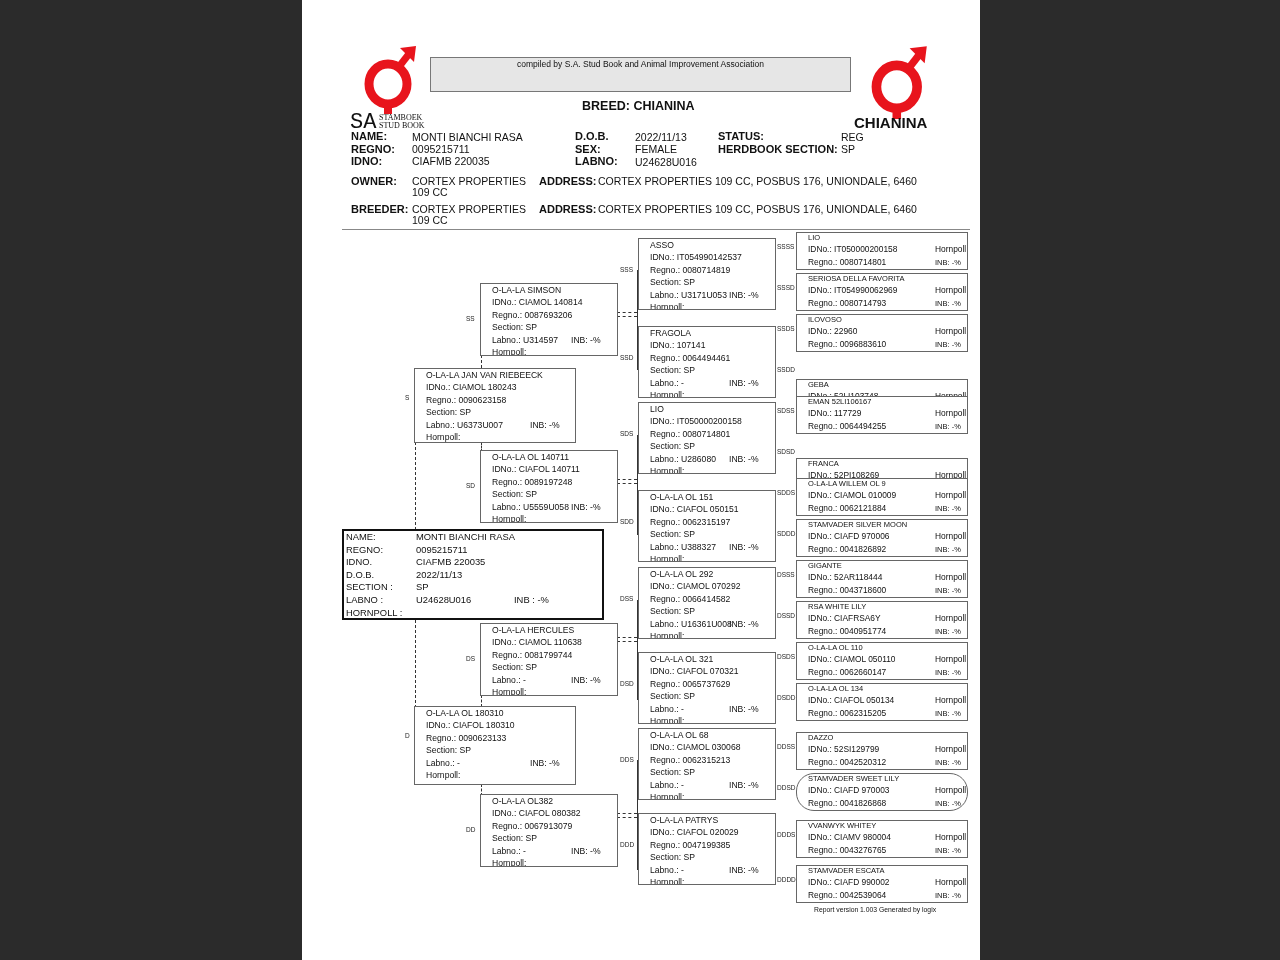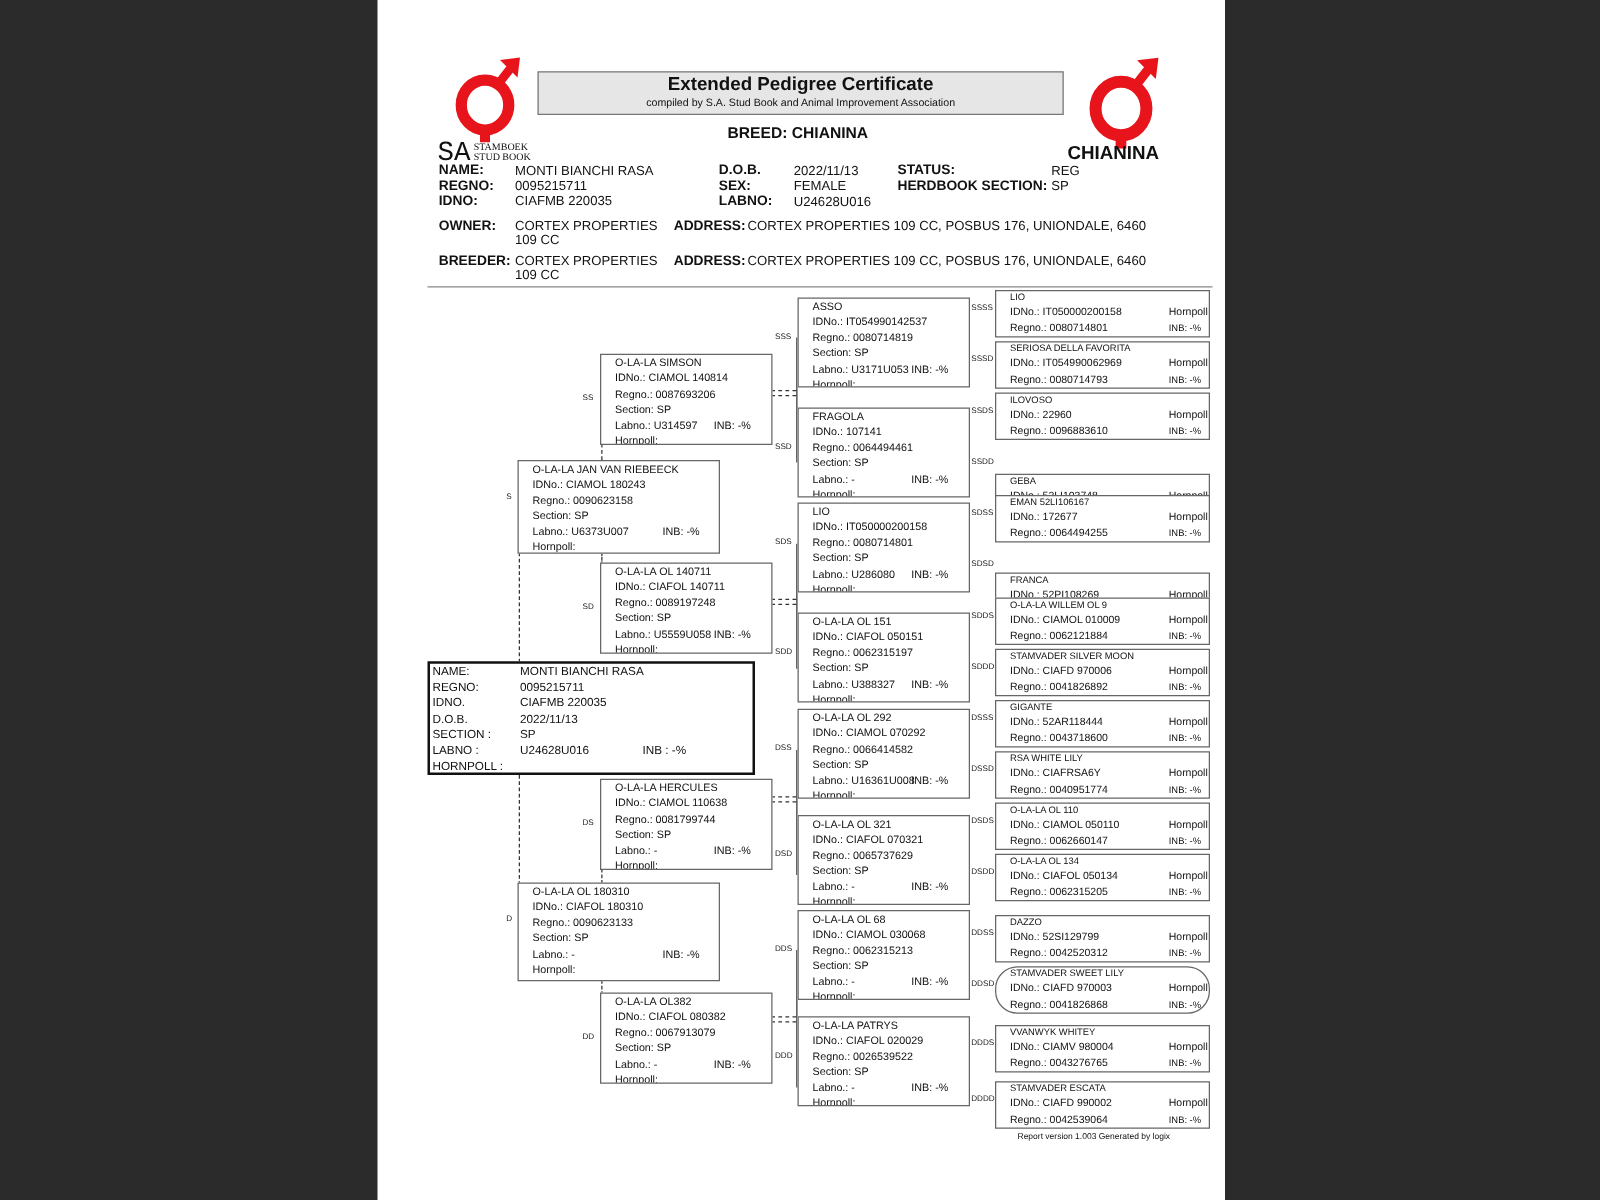--- a/index.html
+++ b/index.html
@@ -47,21 +47,20 @@
   <svg width="80" height="75" viewBox="0 0 70 70" style="position:absolute;left:8px;top:0">
     <ellipse cx="32" cy="40" rx="19" ry="20" fill="none" stroke="#e8141c" stroke-width="9"></ellipse>
     <polygon points="44,4 60,2 58,18" fill="#e8141c"></polygon>
     <line x1="42" y1="24" x2="56" y2="6" stroke="#e8141c" stroke-width="7"></line>
     <rect x="28" y="58" width="8" height="12" fill="#e8141c"></rect>
   </svg>
   <div style="position:absolute;left:2px;top:70px;font-weight:bold;font-size:15px">CHIANINA</div>
 </div>
 
 <div class="title-box">
-  <div class="t1">Extended Pedigree Certificate</div>
   <div class="t2">compiled by S.A. Stud Book and Animal Improvement Association</div>
 </div>
 <div class="breed">BREED: CHIANINA</div>
 
 <div class="abs lbl" style="left:351px;top:130px">NAME:</div>
 <div class="abs val" style="left:412px;top:131px">MONTI BIANCHI RASA</div>
 <div class="abs lbl" style="left:351px;top:143px">REGNO:</div>
 <div class="abs val" style="left:412px;top:143px">0095215711</div>
 <div class="abs lbl" style="left:351px;top:155px">IDNO:</div>
 <div class="abs val" style="left:412px;top:155px">CIAFMB  220035</div>
@@ -239,21 +238,21 @@
       <div>IDNo.: CIAMOL  030068</div>
       <div>Regno.: 0062315213</div>
       <div>Section: SP</div>
       <div><span>Labno.: -</span><span class="inb" style="left:79px">INB: -%</span></div>
       <div>Hornpoll:</div>
     </div>
     <div class="tag" style="left: 620px; top: 756px;">DDS</div>
     <div class="box" style="left: 638px; top: 813px; width: 138px; height: 72px;">
       <div>O-LA-LA PATRYS</div>
       <div>IDNo.: CIAFOL  020029</div>
-      <div>Regno.: 0026539522</div>
+      <div>Regno.: 0047199385</div>
       <div>Section: SP</div>
       <div><span>Labno.: -</span><span class="inb" style="left:79px">INB: -%</span></div>
       <div>Hornpoll:</div>
     </div>
     <div class="tag" style="left: 620px; top: 841px;">DDD</div>
   </div>
 <div id="gen4">
     <div class="box small-box" style="left: 796px; top: 232px; width: 172px; height: 38px;">
       <div class="nm">LIO</div>
       <div><span>IDNo.: IT050000200158</span><span class="inb" style="left:127px">Hornpoll</span></div>
@@ -273,21 +272,21 @@
     </div>
     <div class="tag" style="left: 777px; top: 325px;">SSDS</div>
     <div class="box small-box" style="left: 796px; top: 355px; width: 172px; height: 34px; margin-top: 24px;">
       <div class="nm">GEBA</div>
       <div><span>IDNo.: 52LI103748</span><span class="inb" style="left:127px">Hornpoll</span></div>
       <div><span>Regno.: 0092322981</span><span class="inb" style="left:127px;font-size:7.5px">INB: -%</span></div>
     </div>
     <div class="tag" style="left: 777px; top: 366px;">SSDD</div>
     <div class="box small-box" style="left: 796px; top: 396px; width: 172px; height: 38px;">
       <div class="nm">EMAN 52LI106167</div>
-      <div><span>IDNo.: 172677</span><span class="inb" style="left:127px">Hornpoll</span></div>
+      <div><span>IDNo.: 117729</span><span class="inb" style="left:127px">Hornpoll</span></div>
       <div><span>Regno.: 0064494255</span><span class="inb" style="left:127px;font-size:7.5px">INB: -%</span></div>
     </div>
     <div class="tag" style="left: 777px; top: 407px;">SDSS</div>
     <div class="box small-box" style="left: 796px; top: 458px; width: 172px; height: 38px;">
       <div class="nm">FRANCA</div>
       <div><span>IDNo.: 52PI108269</span><span class="inb" style="left:127px">Hornpoll</span></div>
       <div><span>Regno.: 0089008833</span><span class="inb" style="left:127px;font-size:7.5px">INB: -%</span></div>
     </div>
     <div class="tag" style="left: 777px; top: 448px;">SDSD</div>
     <div class="box small-box" style="left: 796px; top: 478px; width: 172px; height: 38px;">

